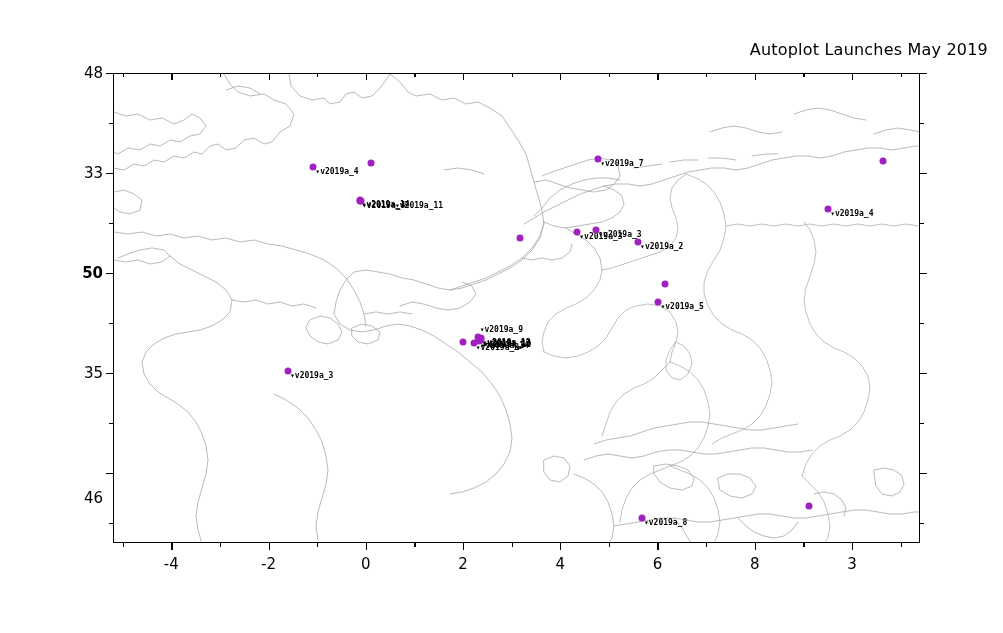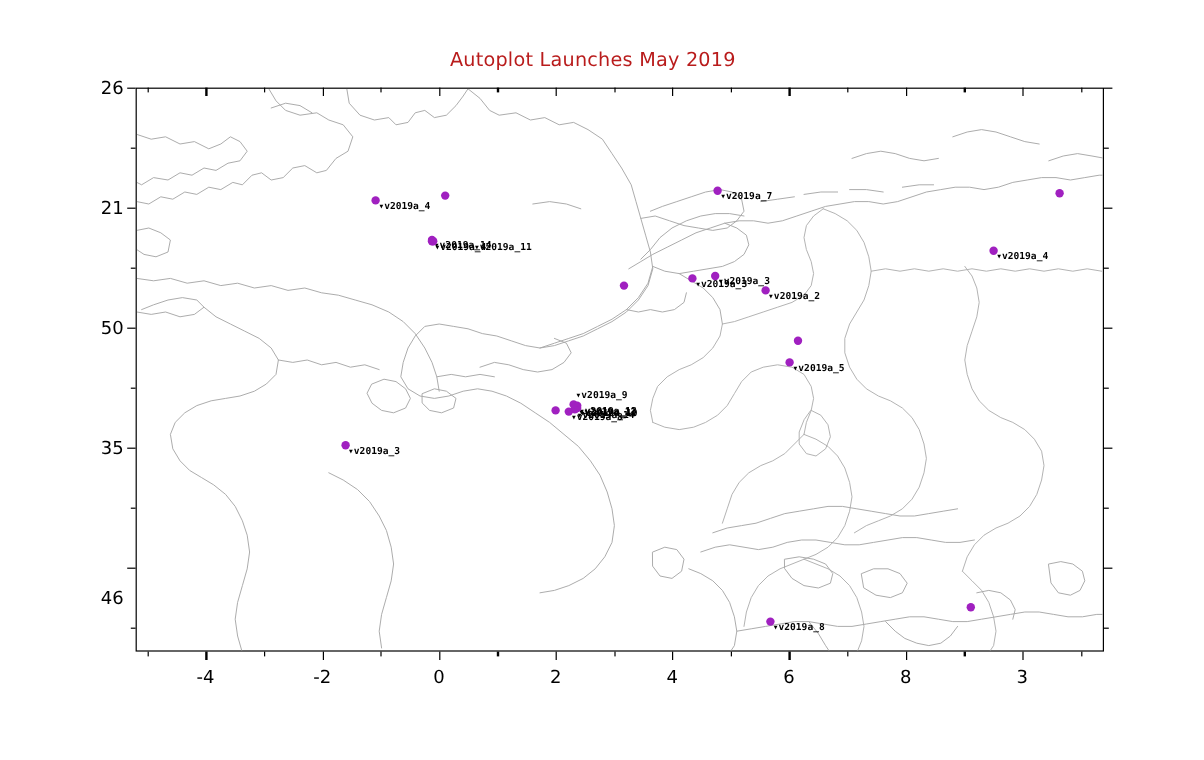--- a/index.html
+++ b/index.html
@@ -13,23 +13,23 @@
     height: 633px;
     background: #ffffff;
     font-family: "DejaVu Sans", sans-serif;
     overflow: hidden;
   }
   #chart-title {
     position: absolute;
     left: 0;
     top: 40px;
     width: 988px;
-    text-align: center;
+    text-align: right;
     font-size: 16px;
-    color: #b91c1c;
+    color: #000000;
     letter-spacing: 0.2px;
   }
   
   #axes {
     position: absolute;
     left: 113px;
     top: 73px;
     width: 807px;
     height: 470px;
     border: 1.3px solid #000000;
@@ -263,27 +263,27 @@
       <div class="tick-x" style="left: 900.554px; top: 543px; height: 4px;"></div>
       <div class="tick-x" style="left: 900.554px; top: 73px; height: 4px;"></div>
       <div class="tick-y" style="left: 106px; top: 473px; width: 7px;"></div>
       <div class="tick-y" style="left: 920px; top: 473px; width: 7px;"></div>
       <div class="ticklabel-y" style="left: 65px; top: 498px; width: 38px;">46</div>
       <div class="tick-y" style="left: 106px; top: 373px; width: 7px;"></div>
       <div class="tick-y" style="left: 920px; top: 373px; width: 7px;"></div>
       <div class="ticklabel-y" style="left: 65px; top: 373px; width: 38px;">35</div>
       <div class="tick-y" style="left: 106px; top: 273px; width: 7px;"></div>
       <div class="tick-y" style="left: 920px; top: 273px; width: 7px;"></div>
-      <div class="ticklabel-y" style="left: 65px; top: 273px; width: 38px;">50</div>
+      <div class="ticklabel-y" style="left: 65px; top: 273px; width: 38px; font-weight: bold;">50</div>
       <div class="tick-y" style="left: 106px; top: 173px; width: 7px;"></div>
       <div class="tick-y" style="left: 920px; top: 173px; width: 7px;"></div>
-      <div class="ticklabel-y" style="left: 65px; top: 173px; width: 38px;">21</div>
+      <div class="ticklabel-y" style="left: 65px; top: 173px; width: 38px;">33</div>
       <div class="tick-y" style="left: 106px; top: 73px; width: 7px;"></div>
       <div class="tick-y" style="left: 920px; top: 73px; width: 7px;"></div>
-      <div class="ticklabel-y" style="left: 65px; top: 73px; width: 38px;">26</div>
+      <div class="ticklabel-y" style="left: 65px; top: 73px; width: 38px;">48</div>
       <div class="tick-y" style="left: 109px; top: 523px; width: 4px;"></div>
       <div class="tick-y" style="left: 920px; top: 523px; width: 4px;"></div>
       <div class="tick-y" style="left: 109px; top: 423px; width: 4px;"></div>
       <div class="tick-y" style="left: 920px; top: 423px; width: 4px;"></div>
       <div class="tick-y" style="left: 109px; top: 323px; width: 4px;"></div>
       <div class="tick-y" style="left: 920px; top: 323px; width: 4px;"></div>
       <div class="tick-y" style="left: 109px; top: 223px; width: 4px;"></div>
       <div class="tick-y" style="left: 920px; top: 223px; width: 4px;"></div>
       <div class="tick-y" style="left: 109px; top: 123px; width: 4px;"></div>
       <div class="tick-y" style="left: 920px; top: 123px; width: 4px;"></div>

